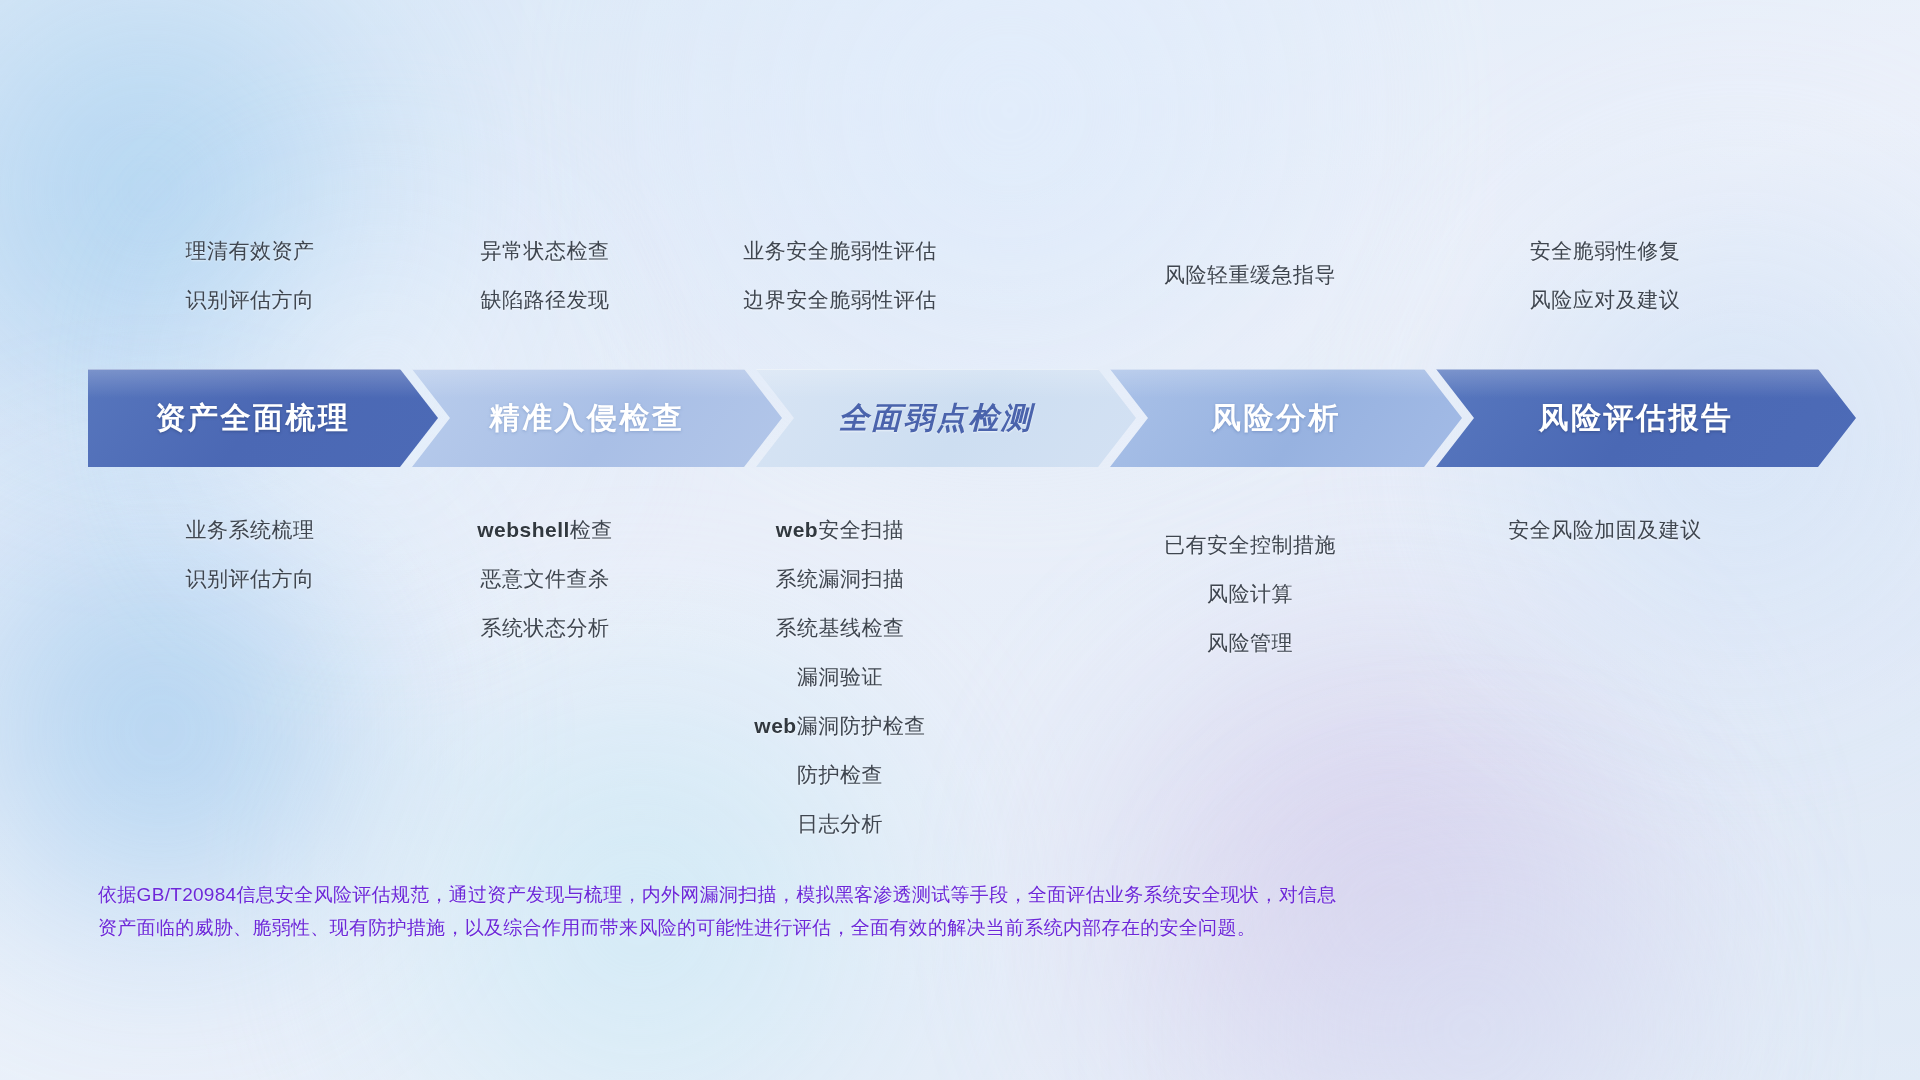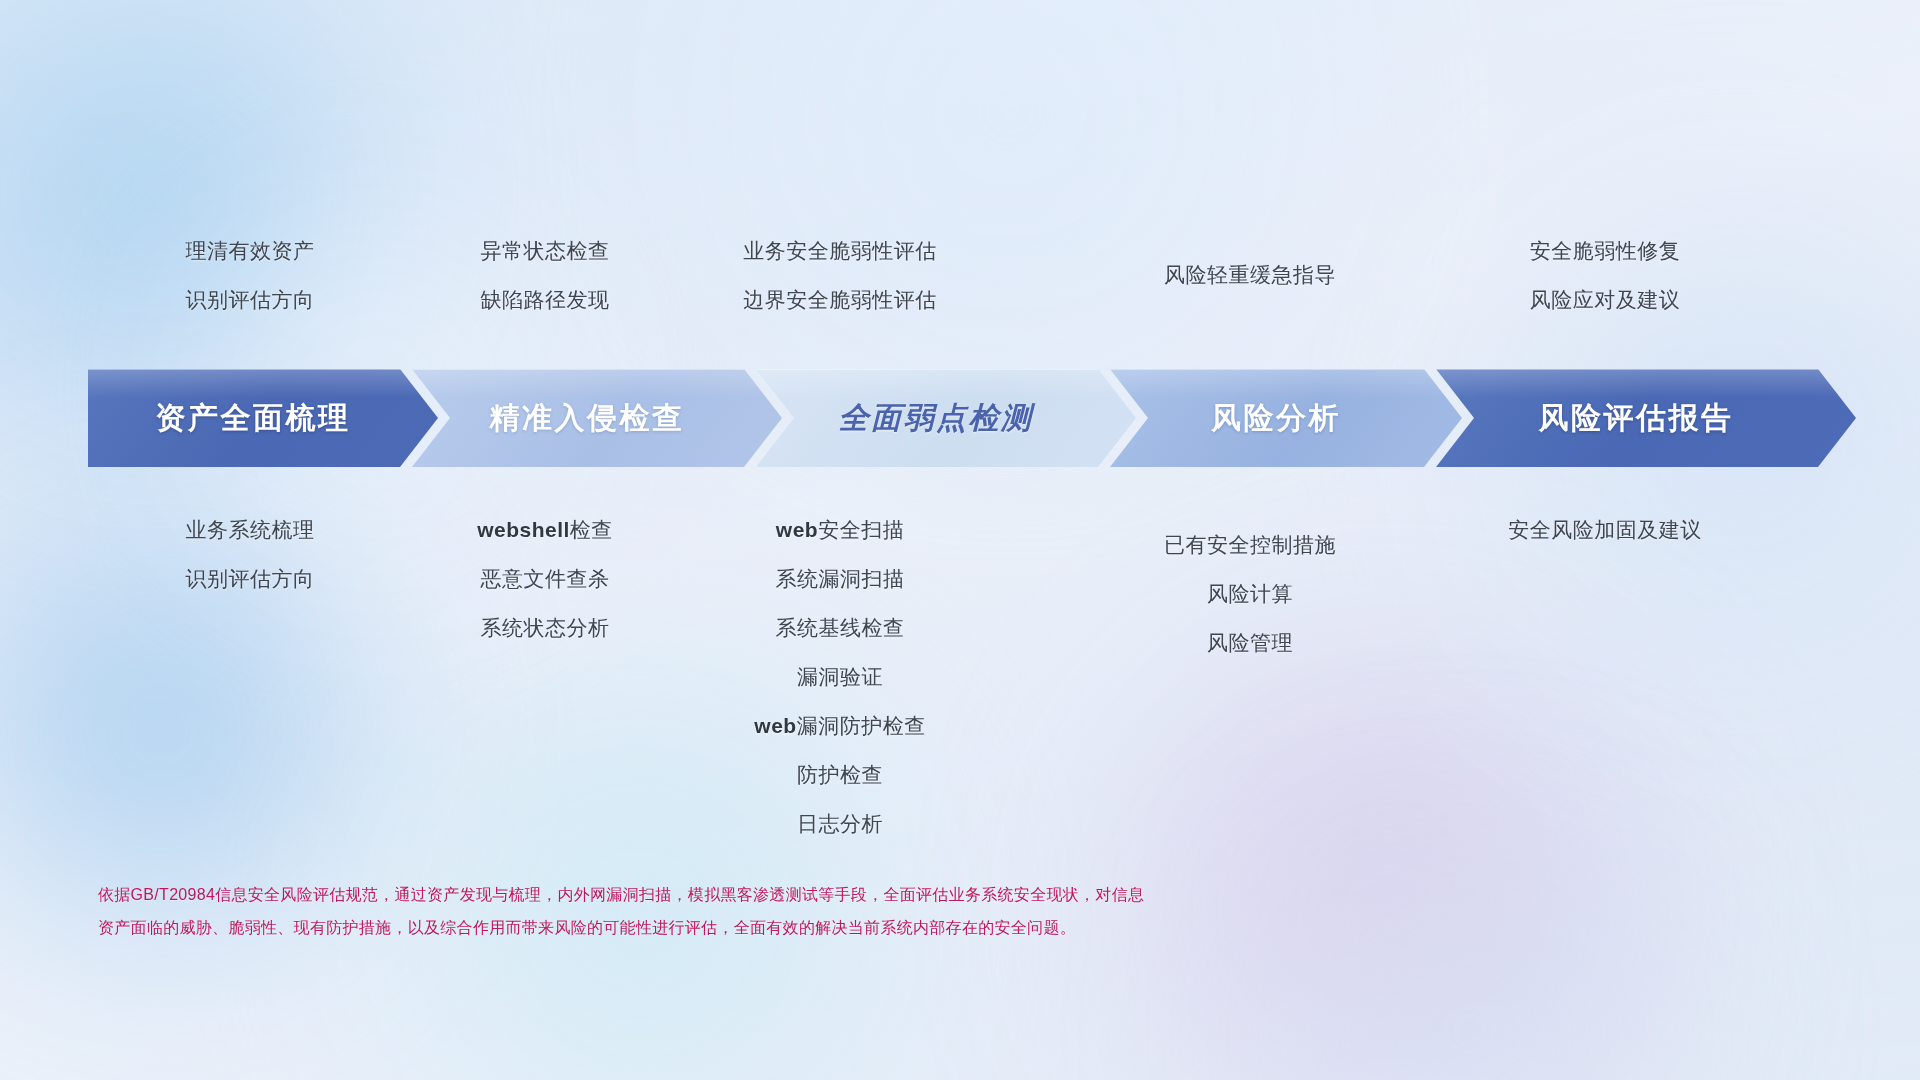--- a/index.html
+++ b/index.html
@@ -65,21 +65,21 @@
   .a5 .lbl { color:#ffffff; text-shadow:0 1px 3px rgba(30,50,100,.45); }
 
   .arrow .gloss { position:absolute; left:0; right:0; top:0; height:30%;
                   background:linear-gradient(180deg,rgba(255,255,255,.22),rgba(255,255,255,0));
                   pointer-events:none; }
   .arrow .edge  { position:absolute; inset:0; pointer-events:none;
                   border-top:1px solid rgba(255,255,255,.40); }
 
   
   #footer { position:absolute; left:98px; top:878px; width:1560px;
-            font-size:16px; line-height:33px; color:#be185d;
+            font-size:19px; line-height:33px; color:#6d28d9;
             letter-spacing:.3px; text-shadow:0 1px 1px rgba(255,255,255,.45); }
   #footer p { margin:0; }
 </style>
 </head>
 <body>
 
 <div id="bg">
   <div class="blob b1"></div>
   <div class="blob b2"></div>
   <div class="blob b3"></div>

